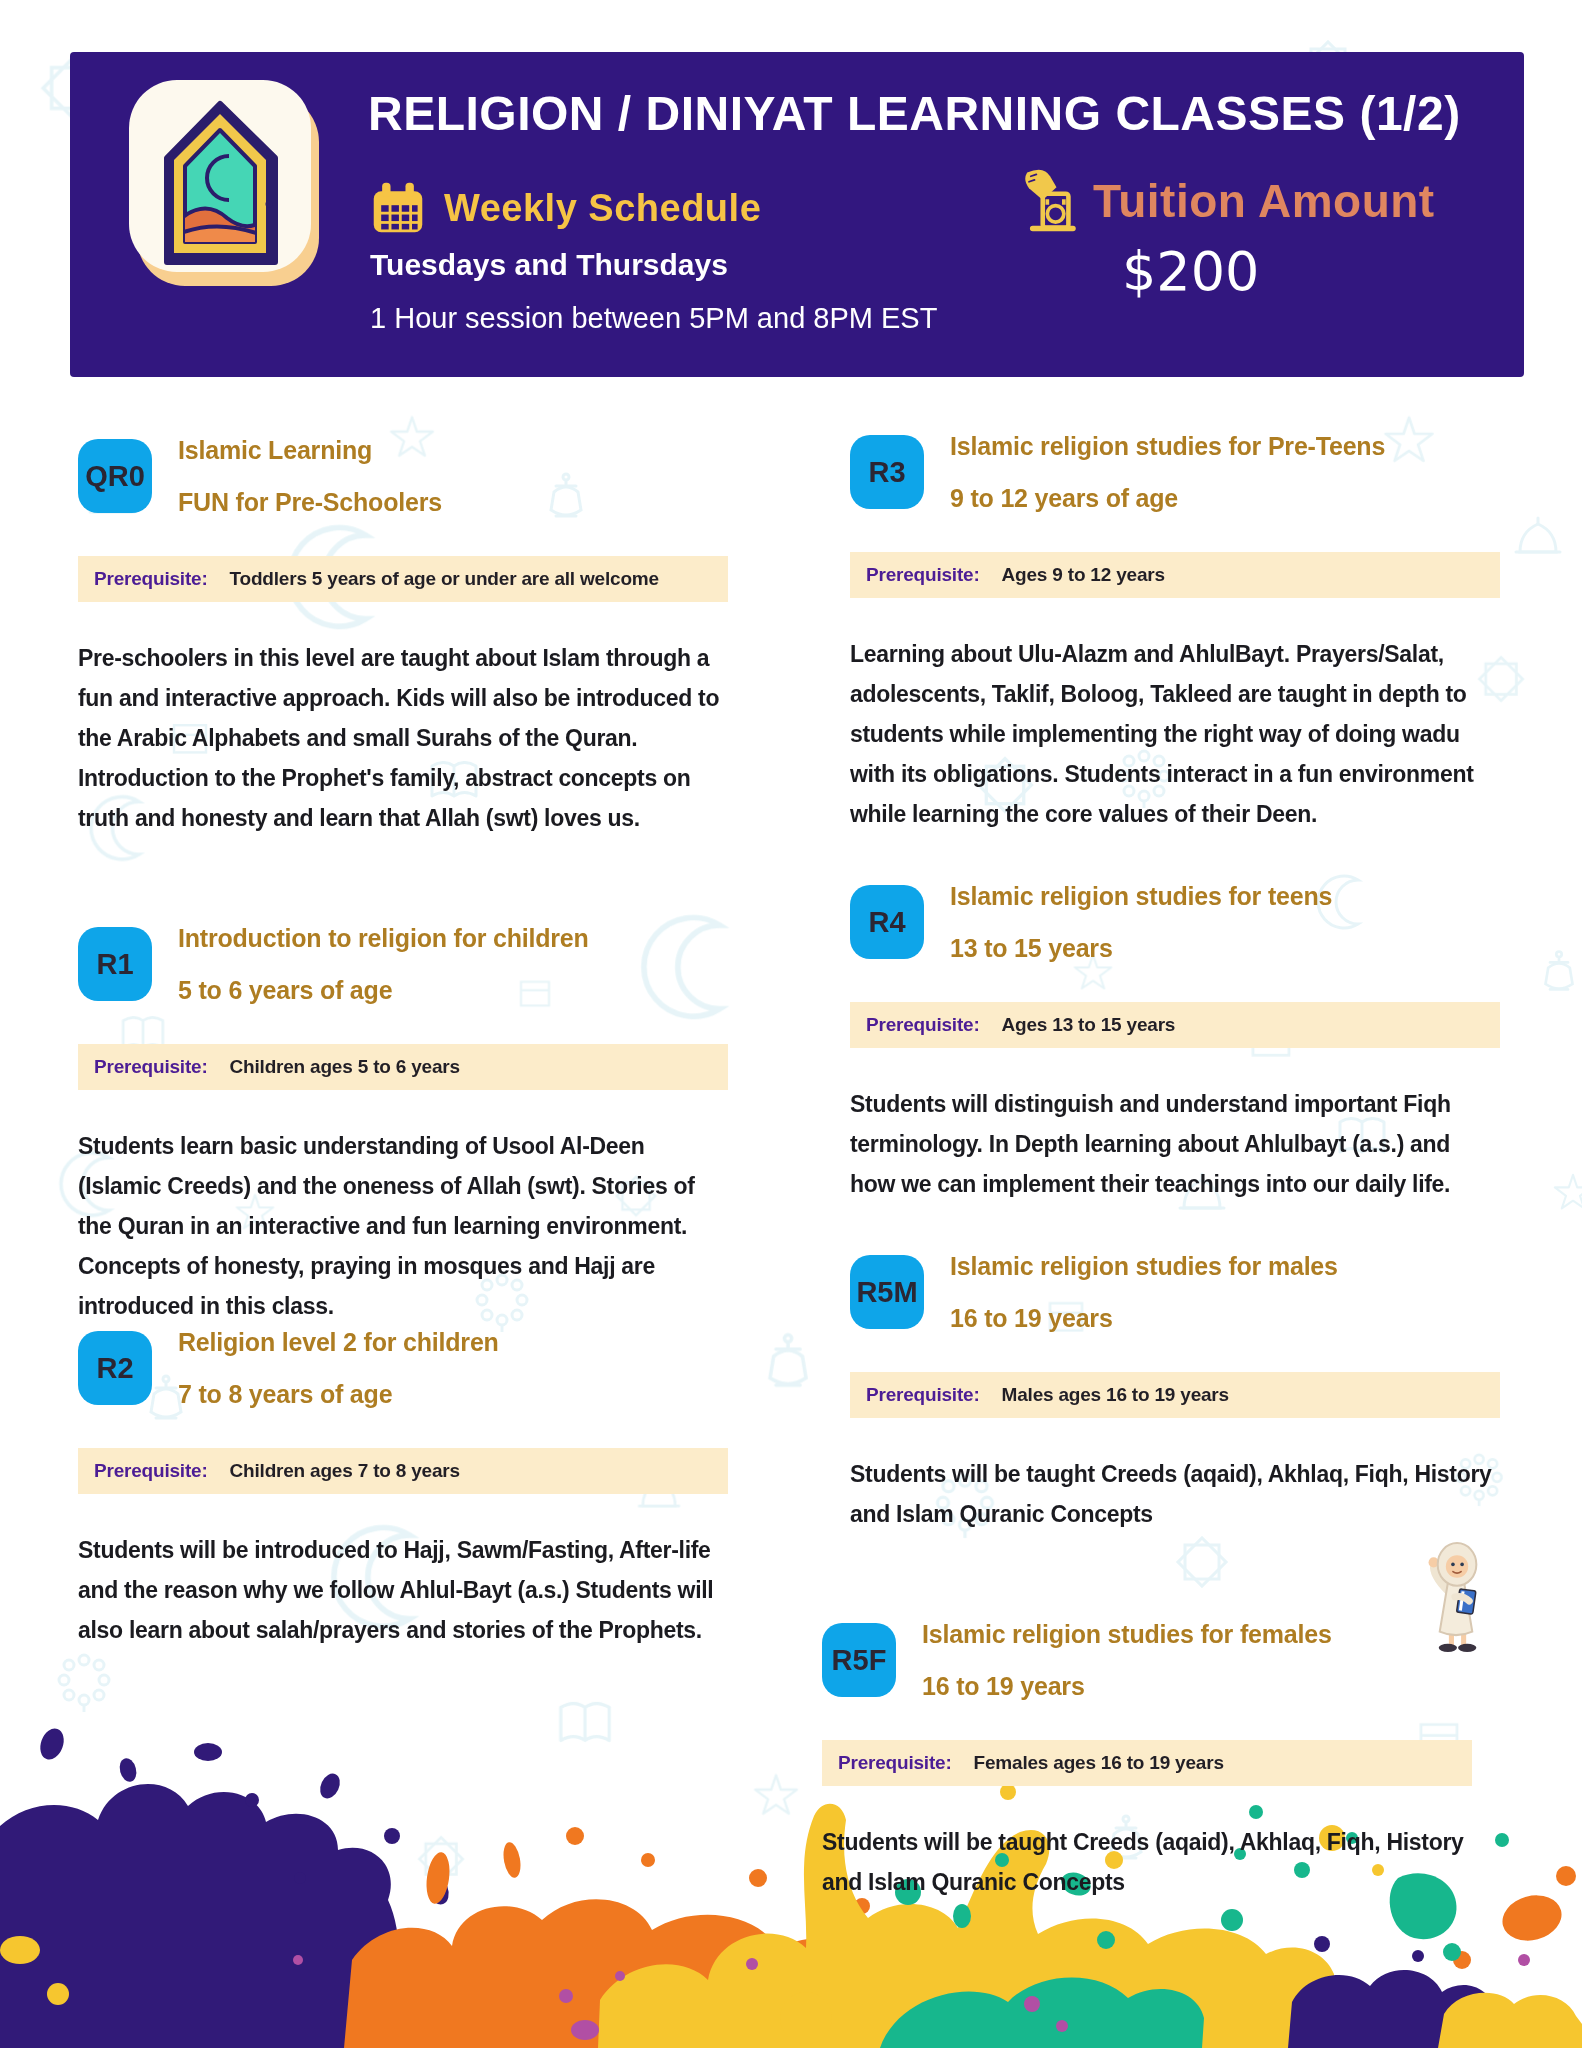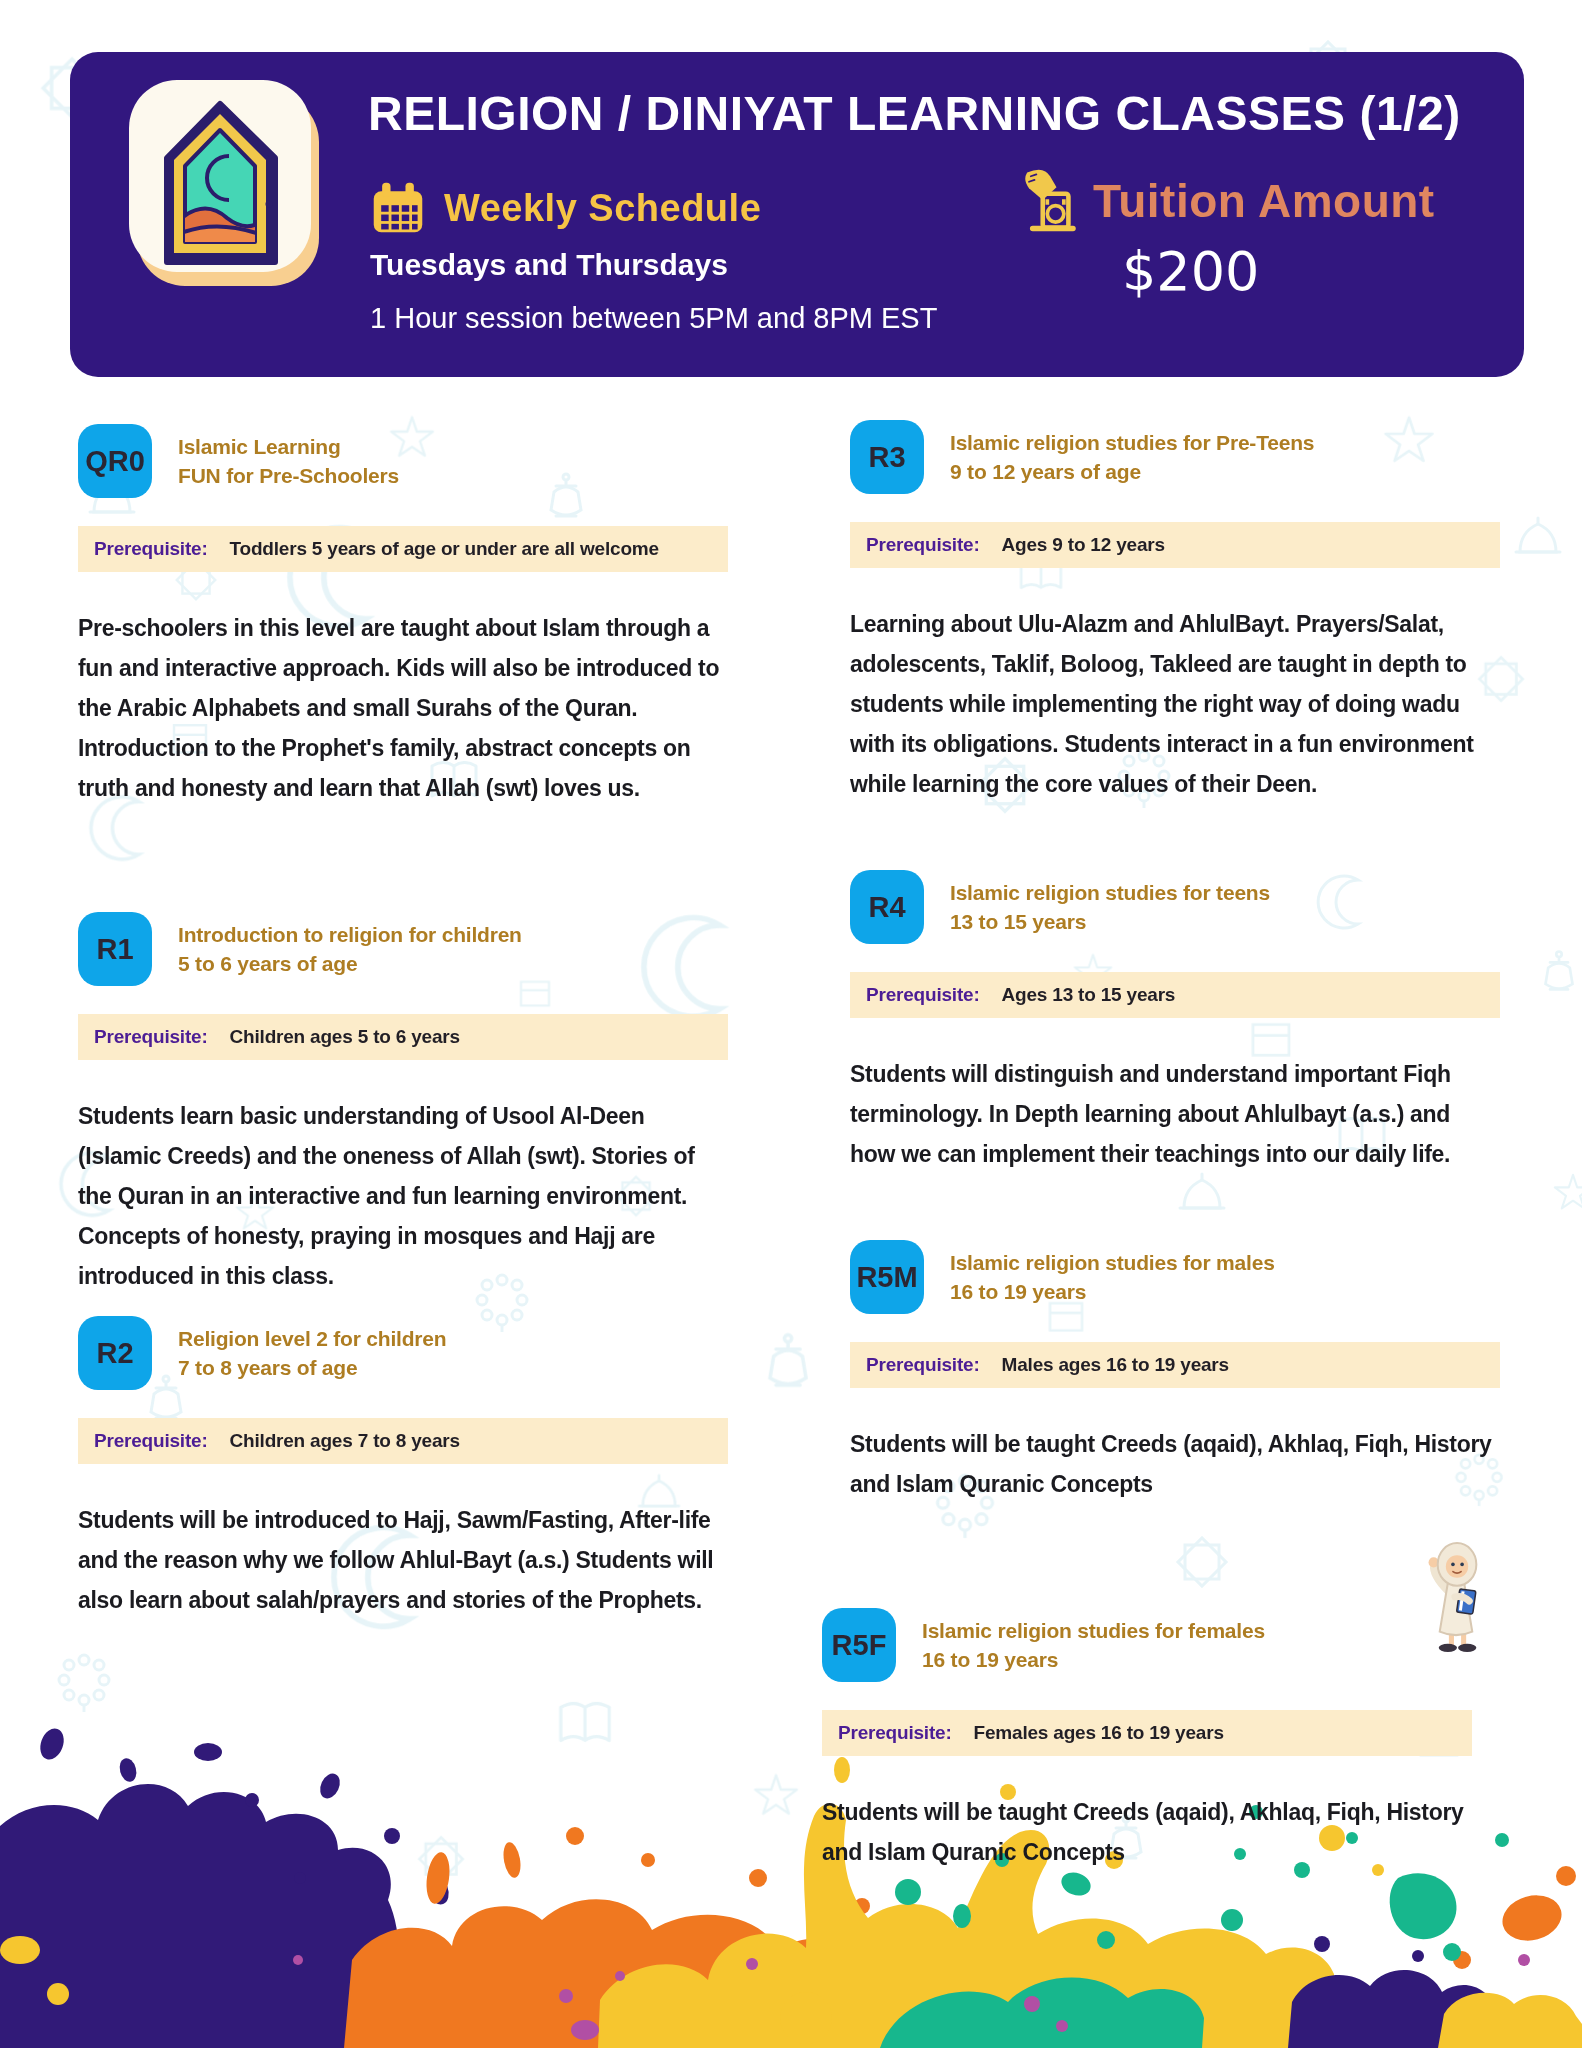--- a/index.html
+++ b/index.html
@@ -5,21 +5,21 @@
   html,body{margin:0;padding:0;}
   body{
     width:1582px;height:2048px;position:relative;overflow:hidden;
     background:#ffffff;font-family:"Liberation Sans",sans-serif;
   }
   .pattern{position:absolute;left:0;top:0;z-index:0;}
   .splash{position:absolute;left:0;bottom:0;z-index:1;}
   
   .hero{
     position:absolute;left:70px;top:52px;width:1454px;height:325px;
-    background:#32177f;border-radius:28px;z-index:2;
+    background:#32177f;border-radius:4px;z-index:2;
   }
   .logo{position:absolute;left:55px;top:26px;}
   .title{
     position:absolute;left:298px;top:34px;margin:0;
     font-size:48px;font-weight:bold;color:#ffffff;letter-spacing:0.5px;white-space:nowrap;
   }
   .sched-row{position:absolute;left:300px;top:128px;display:flex;align-items:center;gap:18px;}
   .sched-label{font-size:38px;font-weight:bold;color:#f6c445;letter-spacing:0.5px;}
   .days{position:absolute;left:300px;top:196px;font-size:30px;font-weight:bold;color:#ffffff;}
   .time{position:absolute;left:300px;top:250px;font-size:29px;font-weight:500;color:#ffffff;}
@@ -35,21 +35,21 @@
   .pos-4{left:850px;top:870px;}
   .pos-5{left:850px;top:1240px;}
   .pos-6{left:822px;top:1568px;margin-top:40px;}
   .chead{display:flex;align-items:center;gap:26px;min-height:74px;}
   .badge{
     width:74px;height:74px;flex:0 0 74px;background:#0ea5e9;border-radius:20px;
     display:flex;align-items:center;justify-content:center;
     font-size:29px;font-weight:bold;color:#2b2633;
   }
   .ctitle{
-    margin:0;font-size:21px;line-height:29px;font-weight:bold;color:#ae7d22;
+    margin:0;font-size:25px;line-height:52px;font-weight:bold;color:#ae7d22;
     white-space:pre-line;letter-spacing:-0.2px;
   }
   .prereq{
     margin-top:28px;background:#fcecca;height:46px;width:618px;
     display:flex;align-items:center;padding:0 16px;
   }
   .plabel{font-size:19px;font-weight:bold;color:#4c1d95;letter-spacing:-0.2px;white-space:nowrap;}
   .pvalue{font-size:19px;font-weight:bold;color:#221f26;letter-spacing:-0.2px;margin-left:22px;white-space:nowrap;}
   .desc{
     margin:36px 0 0;width:712px;font-size:23px;line-height:40px;font-weight:bold;

